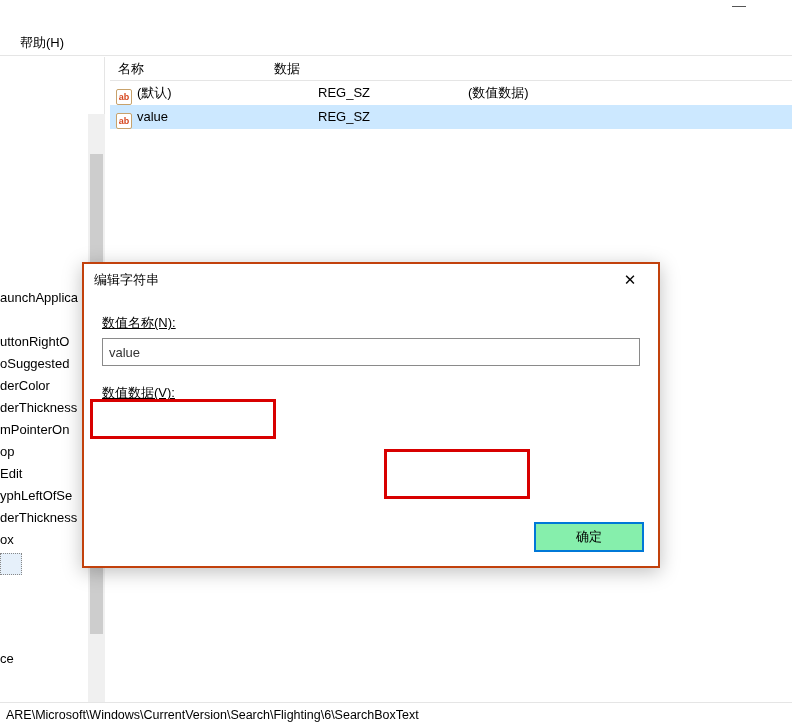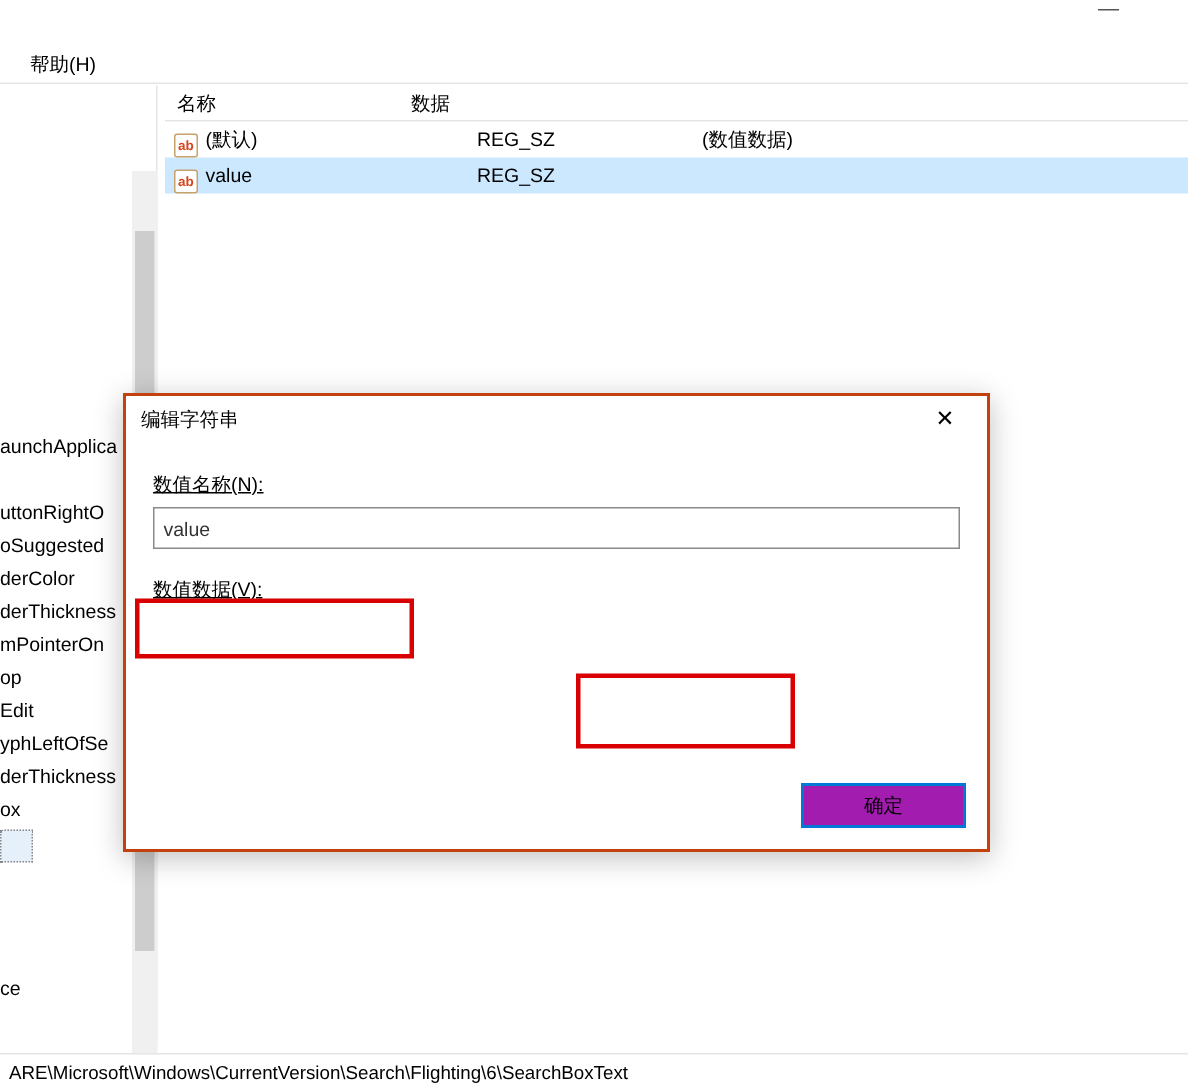--- a/index.html
+++ b/index.html
@@ -214,21 +214,21 @@
     .btn {
       width: 110px;
       height: 30px;
       border: 1px solid #adadad;
       background: #e1e1e1;
       font: inherit;
       cursor: pointer;
     }
     .btn.primary {
       border: 2px solid #0078d7;
-      background: #a21caf;
+      background: #86efac;
     }
 
     
     .ann {
       position: absolute;
       border: 3px solid #d80000;
       pointer-events: none;
       z-index: 60;
     }
     .ann1 { left: 90px;  top: 399px; width: 186px; height: 40px; } 

